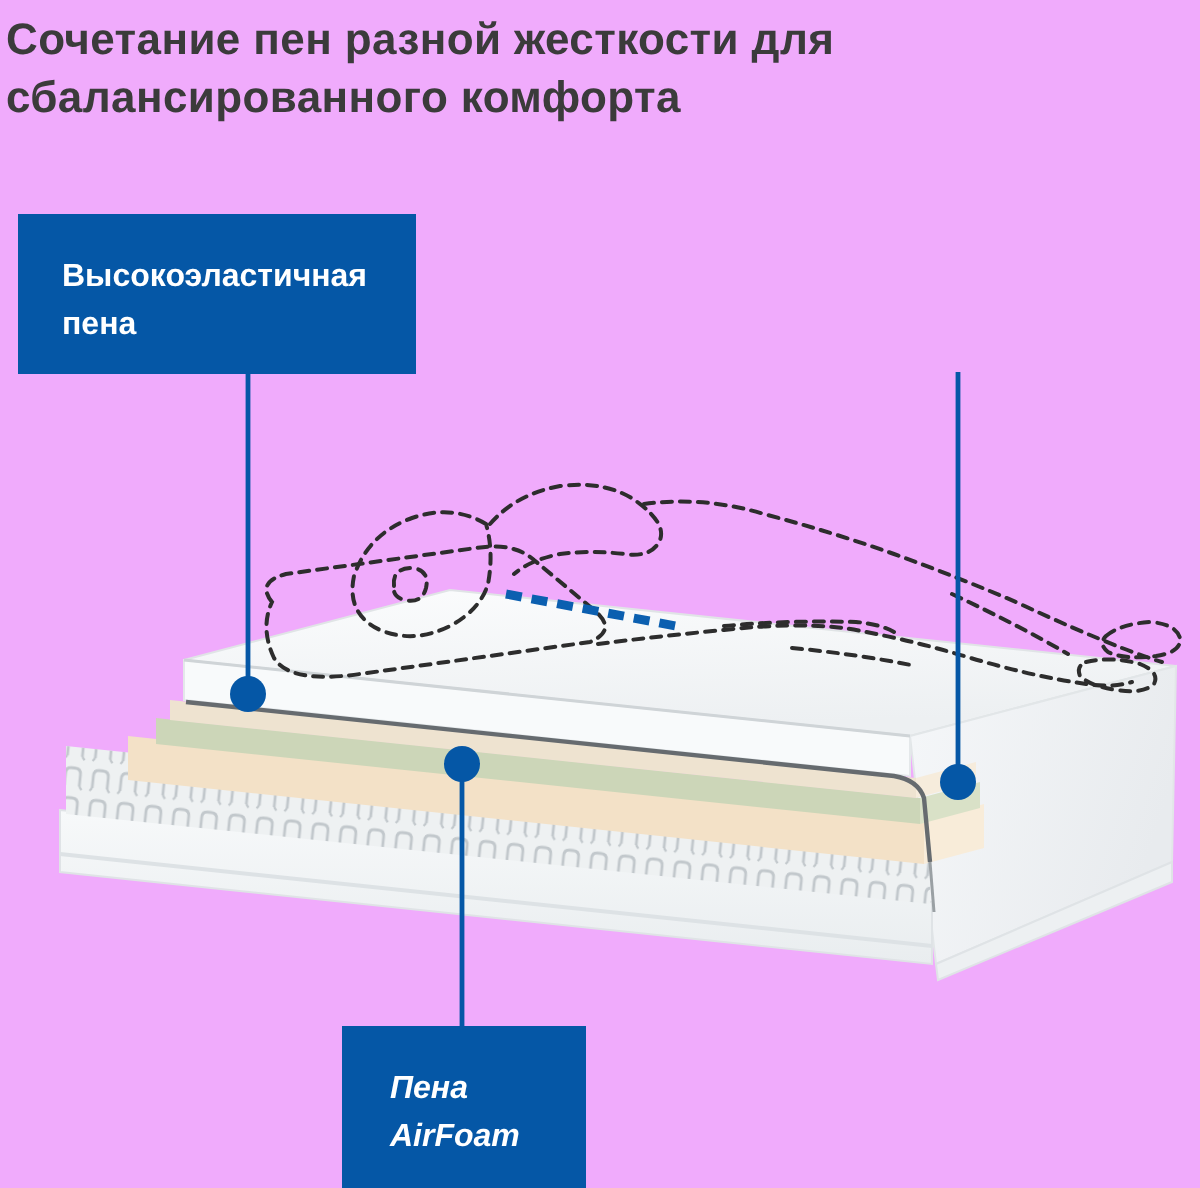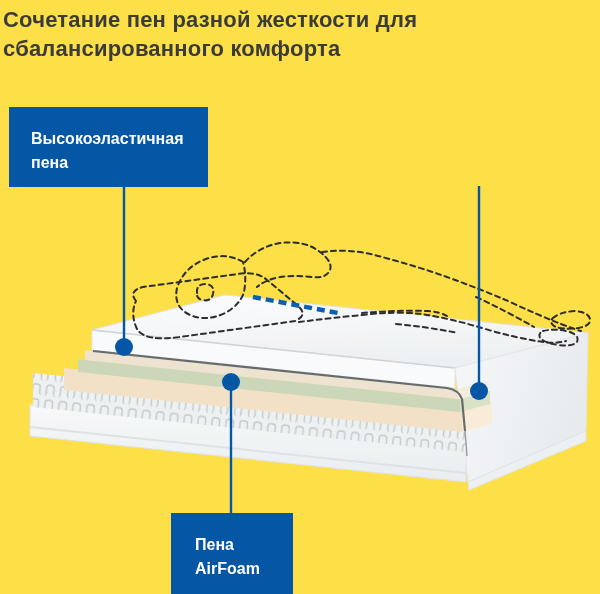--- a/index.html
+++ b/index.html
@@ -1,33 +1,33 @@
 <!DOCTYPE html>
 <html><head>
 <meta charset="utf-8">
 <style>
   html,body { margin:0; padding:0; background:#fff; }
   .canvas {
-    position:relative; width:600px; height:594px; background:#fde047;
+    position:relative; width:600px; height:594px; background:#f0abfc;
     overflow:hidden; font-family:"Liberation Sans", sans-serif;
   }
   .title {
     position:absolute; left:3px; top:5px; width:430px;
     font-size:22px; font-weight:bold; color:#3b3b3b;
     line-height:1.32; letter-spacing:0.2px; margin:0;
   }
   .illustration { position:absolute; left:0; top:0; }
   .callout {
     position:absolute; background:#0557a6; color:#ffffff;
     box-sizing:border-box; font-size:16px; font-weight:bold;
     line-height:1.5; padding:20px 14px 0 22px;
   }
   .callout-left   { left:9px;   top:107px; width:199px; height:80px; }
   .callout-right  { left:366px; top:107px; width:224px; height:80px; }
-  .callout-bottom { left:171px; top:513px; width:122px; height:81px; padding-left:24px; }
+  .callout-bottom { left:171px; top:513px; width:122px; height:81px; padding-left:24px;font-style:italic; }
 </style>
 </head>
 <body>
 
 <div class="canvas">
 
   <h1 class="title">Сочетание пен разной жесткости для сбалансированного комфорта</h1>
 
   <svg class="illustration" width="600" height="594" viewBox="0 0 600 594" xmlns="http://www.w3.org/2000/svg">
     <defs>

